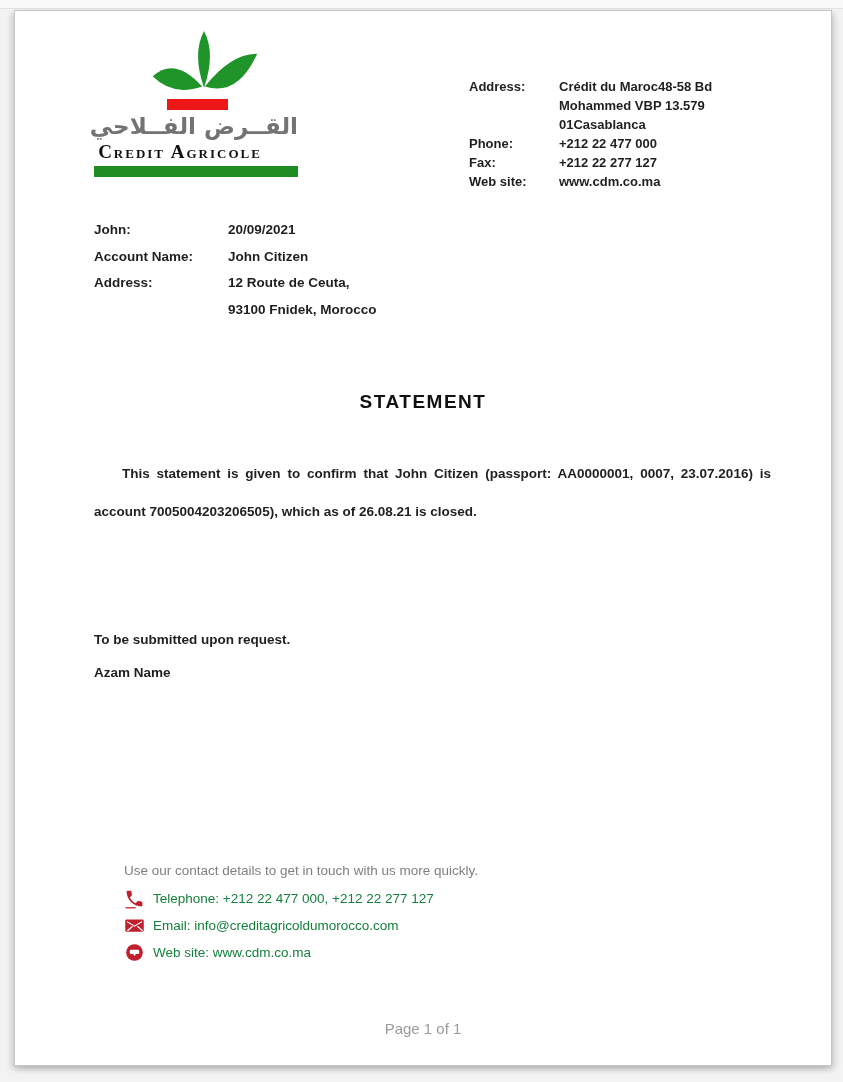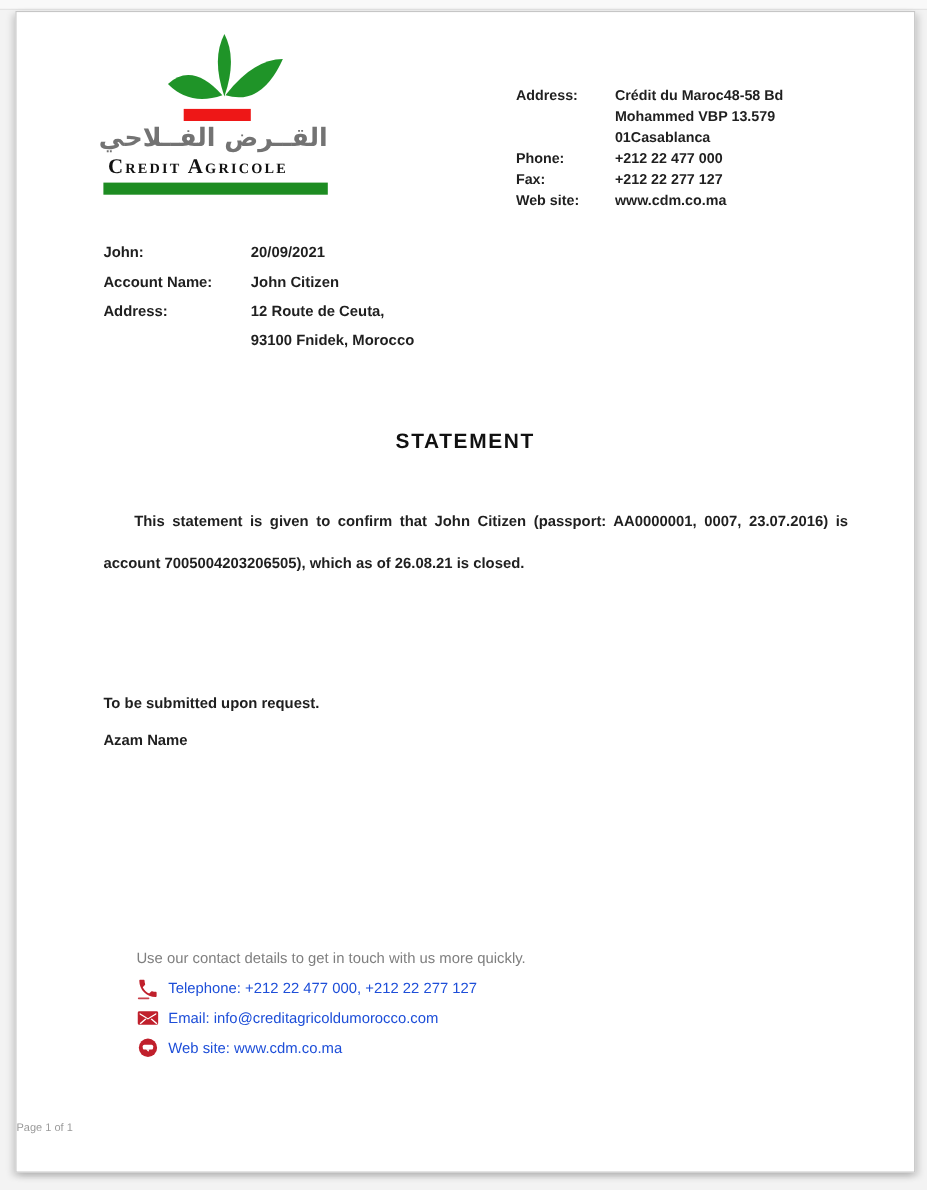--- a/index.html
+++ b/index.html
@@ -65,25 +65,25 @@
   .stmt-line.justify { text-align: justify; text-align-last: justify; }
   .stmt-line.first { text-indent: 28px; }
   
   .closing { position: absolute; left: 79px; top: 612px; }
   .closing div { font-size: 13.5px; font-weight: 700; line-height: 33px; color: #1f1f1f; }
   
   .footer { position: absolute; left: 81px; top: 851px; color: #7f7f7f; margin-left: 28px; }
   .footer-intro { font-size: 13.5px; line-height: 17px; margin-bottom: 6px; }
   .contact-row { display: flex; align-items: center; height: 27px; }
   .contact-row .cicon { width: 21px; height: 21px; margin-right: 8px; flex: 0 0 auto; }
-  .contact-row .ctext { font-size: 13.5px; color: #1d4ed8; }
+  .contact-row .ctext { font-size: 13.5px; color: #15803d; }
   
   .page-num {
     position: absolute; left: 0; right: 0; top: 1009px;
-    text-align: left; font-size: 10px; color: #9a9a9a;
+    text-align: center; font-size: 15px; color: #9a9a9a;
   }
 </style>
 </head>
 <body>
 
 <div class="top-strip"></div>
 
 <div class="paper">
 
   <svg class="logo-leaves" viewBox="0 0 120 60" preserveAspectRatio="none">

